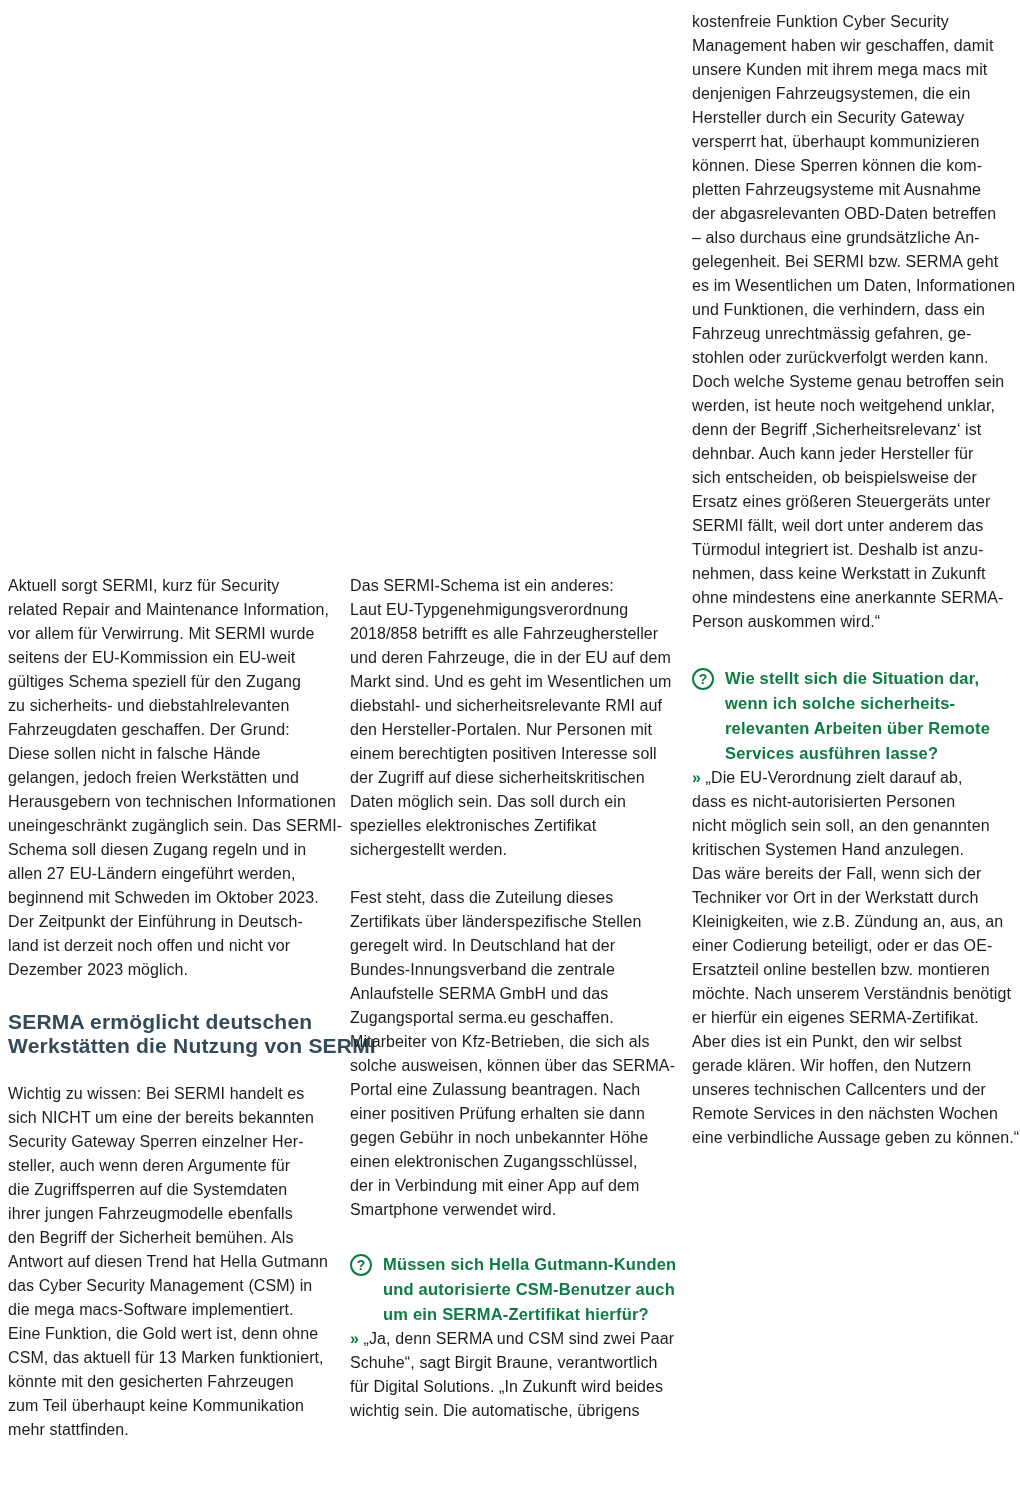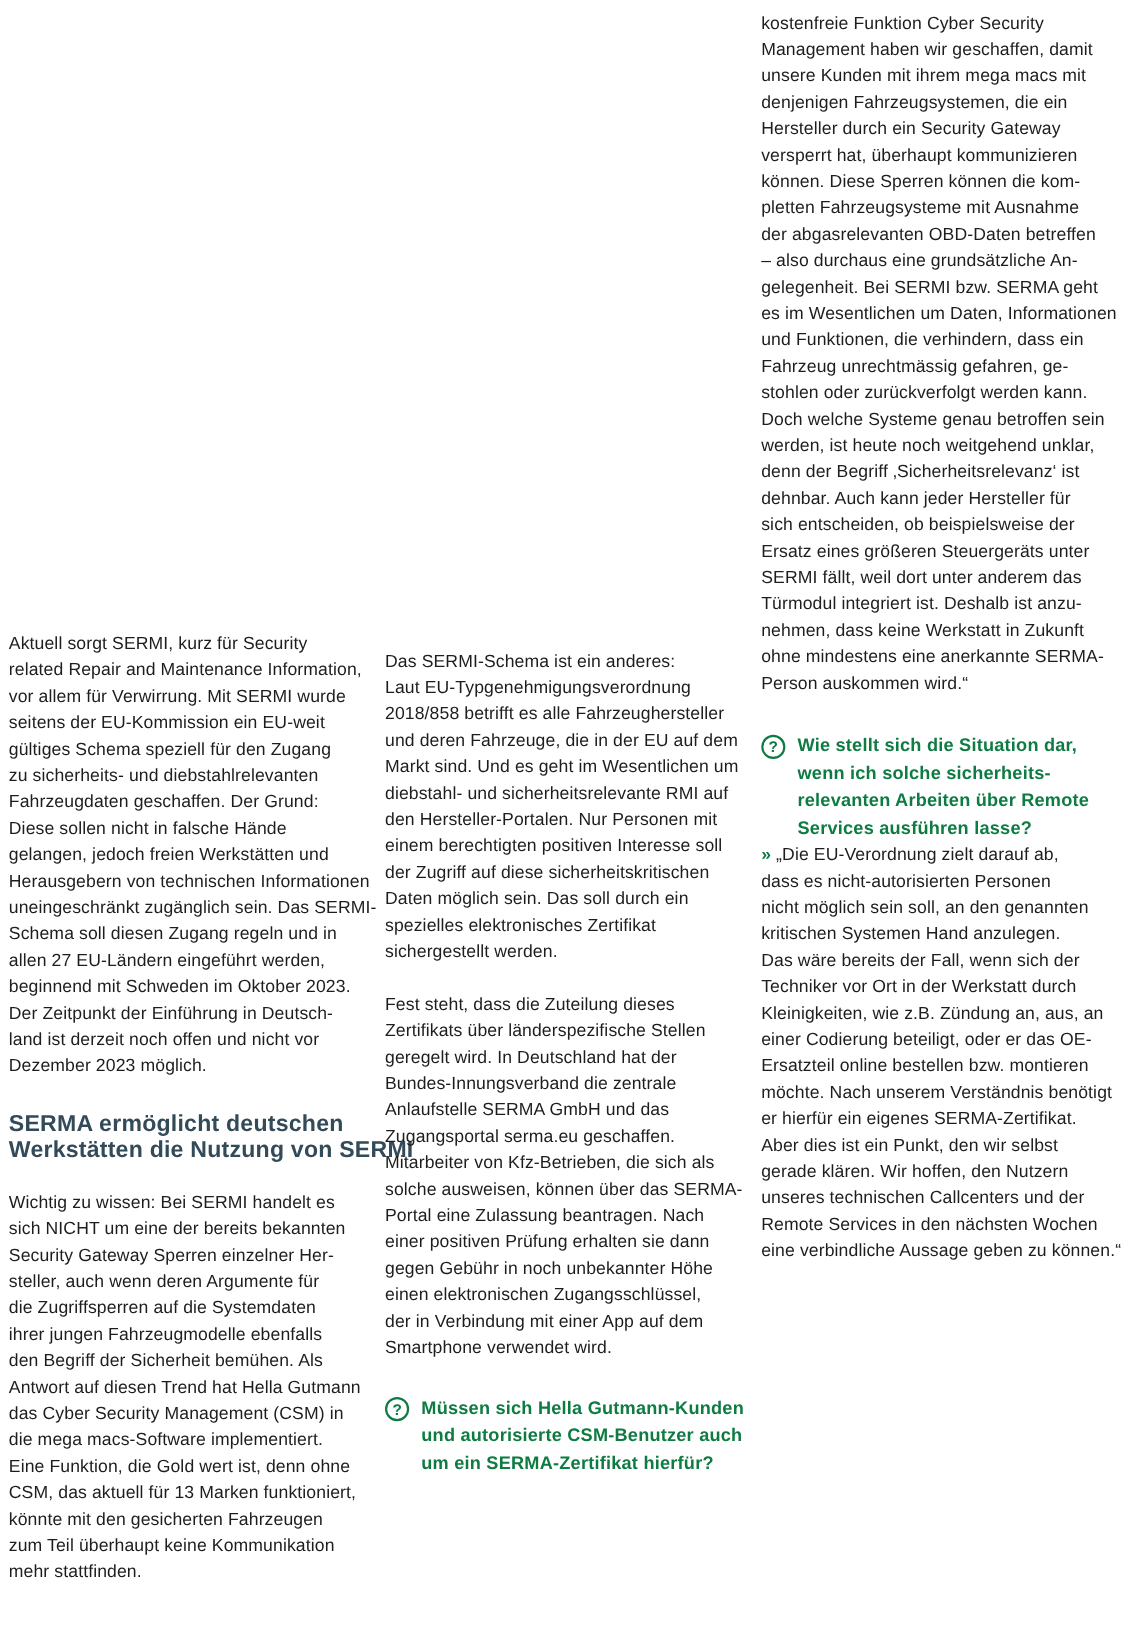--- a/index.html
+++ b/index.html
@@ -7,21 +7,21 @@
     position: relative;
     width: 1020px;
     height: 1485px;
     background: #ffffff;
     font-family: "Liberation Sans", "DejaVu Sans", sans-serif;
     color: #1d1d1b;
     overflow: hidden;
   }
   .col { position: absolute; width: 336px; }
   .col-1 { left: 8px;   top: 574px; }
-  .col-2 { left: 350px; top: 590px; }
+  .col-2 { left: 350px; top: 574px; }
   .col-3 { left: 692px; top: 10px;  }
 
   .body-text {
     margin: 0;
     font-size: 16px;
     line-height: 24px;
     white-space: pre;
     letter-spacing: 0.1px;
     color: #1d1d1b;
   }
@@ -147,20 +147,24 @@
 gegen Gebühr in noch unbekannter Höhe
 einen elektronischen Zugangsschlüssel,
 der in Verbindung mit einer App auf dem
 Smartphone verwendet wird.</p>
     <div class="question">
       <span class="q-icon"><span>?</span></span>
       <p class="q-text">Müssen sich Hella Gutmann-Kunden
 und autorisierte CSM-Benutzer auch
 um ein SERMA-Zertifikat hierfür?</p>
     </div>
+    <p class="answer answer-gap"><span class="answer-marker">» </span><span>„Ja, denn SERMA und CSM sind zwei Paar
+Schuhe“, sagt Birgit Braune, verantwortlich
+für Digital Solutions. „In Zukunft wird beides
+wichtig sein. Die automatische, übrigens</span></p>
   </section>
 
   <section class="col col-3">
     <p class="body-text">kostenfreie Funktion Cyber Security
 Management haben wir geschaffen, damit
 unsere Kunden mit ihrem mega macs mit
 denjenigen Fahrzeugsystemen, die ein
 Hersteller durch ein Security Gateway
 versperrt hat, überhaupt kommunizieren
 können. Diese Sperren können die kom-

